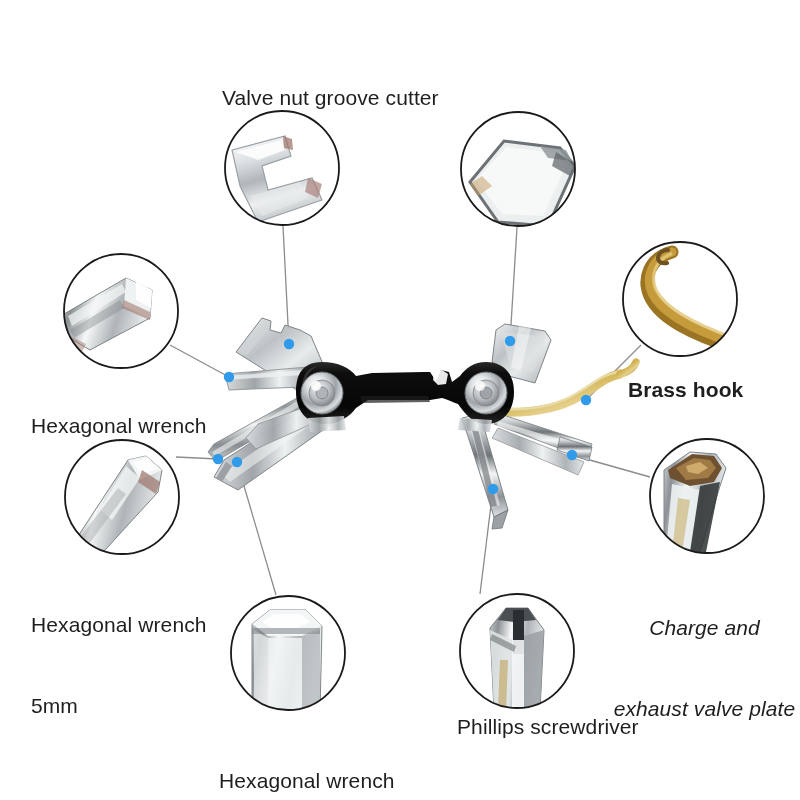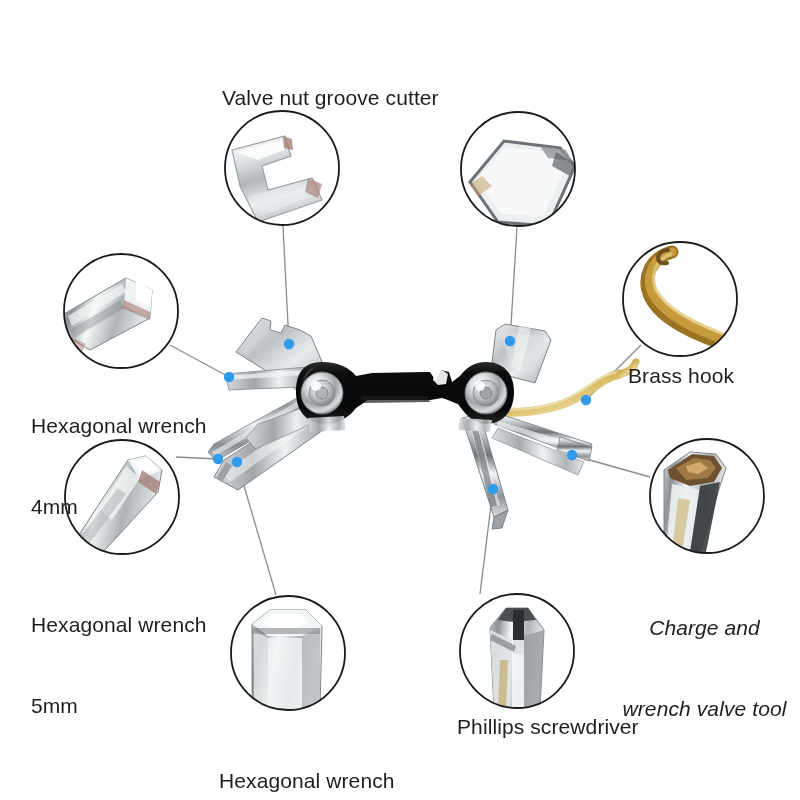--- a/index.html
+++ b/index.html
@@ -358,35 +358,34 @@
       <circle cx="572" cy="455" r="5.2" fill="#2f9bea"></circle>
       <circle cx="586" cy="400" r="5.2" fill="#2f9bea"></circle>
     </g>
   </svg>
 
   <div class="label" style="left:222px;top:84px;">Valve nut groove cutter</div>
 
 
   <div class="label" style="left:31px;top:358px;">
     <div>Hexagonal wrench</div>
-    <div>4mm</div>
   </div>
 
   <div class="label" style="left:31px;top:557px;">
     <div>Hexagonal wrench</div>
     <div>5mm</div>
   </div>
 
   <div class="label" style="left:219px;top:713px;">
     <div>Hexagonal wrench</div>
     
   </div>
 
   <div class="label" style="left:441px;top:713px;margin-left:16px;">Phillips screwdriver</div>
 
   <div class="label center" style="left:609px;top:560px;width:191px;font-style:italic;">
     <div>Charge and</div>
-    <div>wrench valve tool</div>
+    <div>exhaust valve plate</div>
   </div>
 
-  <div class="label" style="left:628px;top:362px;">Brass hook</div>
+  <div class="label" style="left:628px;top:376px;font-weight:bold;">Brass hook</div>
 
 </div>
 
 </body></html>

